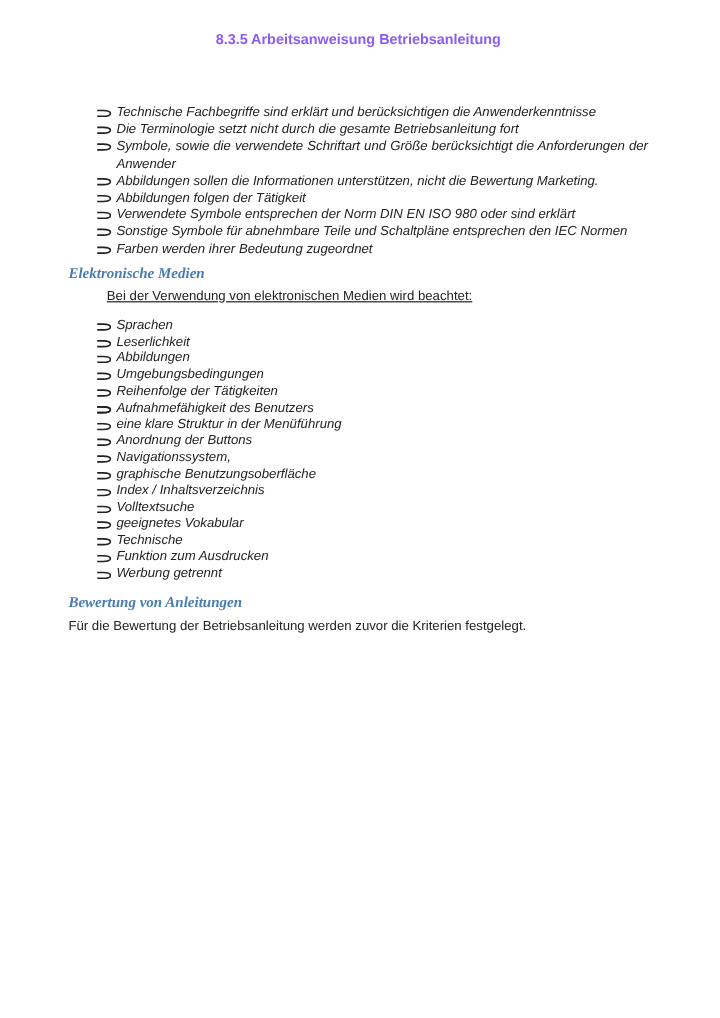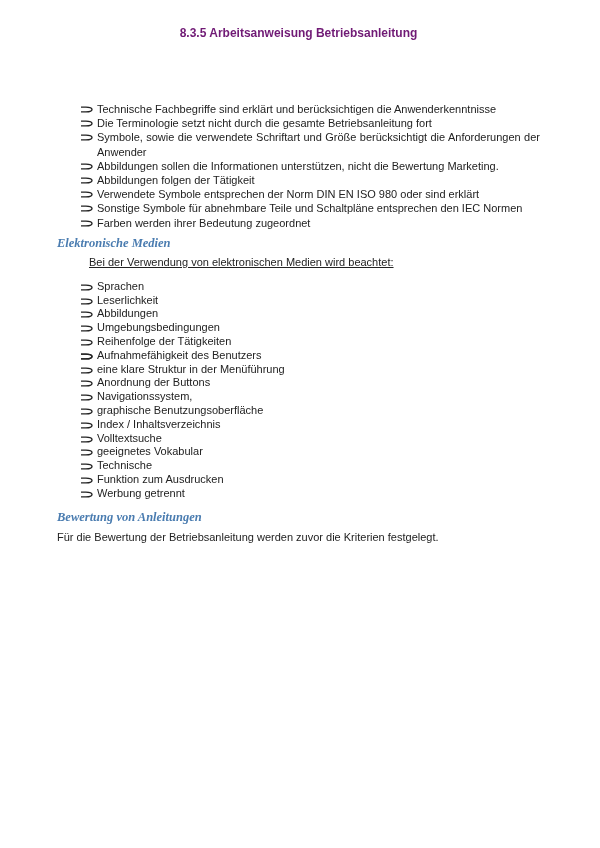--- a/index.html
+++ b/index.html
@@ -13,26 +13,27 @@
   }
   .page {
     width: 600px; height: 848px;
     background: #ffffff;
     padding: 26px 60px 0 57px;
   }
   .doc-title {
     text-align: center;
     font-size: 12px;
     font-weight: bold;
-    color: #701a75;
-    margin-bottom: 62px;
+    color: #8b5cf6;
+    margin-bottom: 47px;
   }
   ul.blist {
     list-style: none;
     padding-left: 23px;
+    font-style: italic;
   }
   ul.blist li {
     position: relative;
     padding-left: 17px;
     font-size: 11px;
     color: var(--ink);
   }
   ul.blist.list-criteria li {
     line-height: 14.2px;
     text-align: justify;

